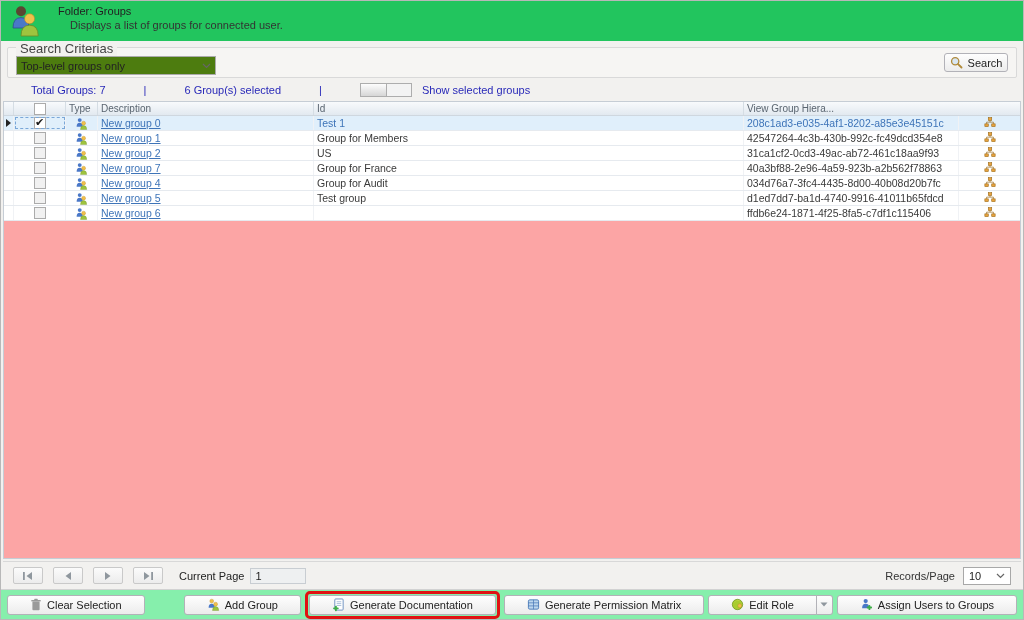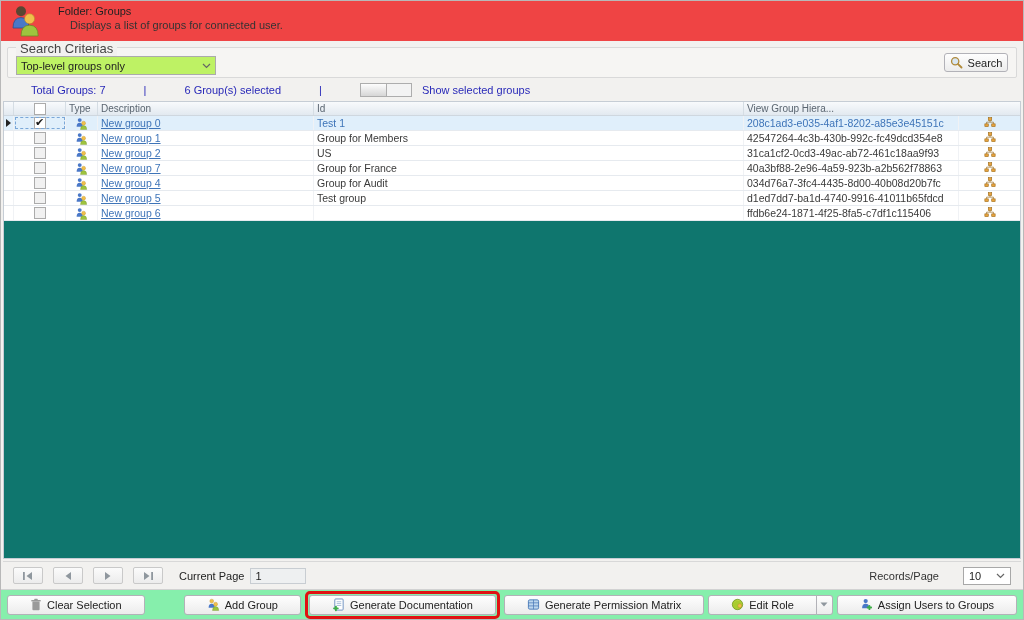--- a/index.html
+++ b/index.html
@@ -5,37 +5,37 @@
   * { margin:0; padding:0; box-sizing:border-box; }
   html,body { width:1024px; height:620px; }
   body {
     font-family:"Liberation Sans", sans-serif;
     font-size:11px; color:#333;
     background:#f2f1ef;
     position:relative; overflow:hidden;
     border:1px solid #b8b8b8;
   }
   
-  .app-header { position:absolute; left:0; top:0; right:0; height:40px; background:#ef4444; }
+  .app-header { position:absolute; left:0; top:0; right:0; height:40px; background:#22c55e; }
   .app-header .big-icon { position:absolute; left:8px; top:3px; }
   .app-header .titles { position:absolute; left:57px; top:4px; }
   .hd-title { color:#222; }
   .hd-sub { color:#333; margin:2px 0 0 12px;text-align:center; }
   
   .search-box {
     position:absolute; left:6px; right:6px; top:46px; height:31px;
     border:1px solid #d9d9d9; border-radius:2px; background:#f6f5f3;
   }
   .search-box .legend {
     position:absolute; top:-7px; left:8px; padding:0 4px;
     background:#f2f1ef; color:#444; font-size:13px;
   }
   .combo {
     position:absolute; left:8px; top:8px; width:200px; height:19px;
-    background:#bef264; border:1px solid #ababab;
+    background:#4d7c0f; border:1px solid #ababab;
     display:flex; align-items:center; padding:0 4px; color:#222;
   }
   .combo .chev { margin-left:auto; }
   .btn {
     display:inline-flex; align-items:center; gap:5px;
     height:20px; padding:0 22px;
     background:linear-gradient(#fefefe,#ececec);
     border:1px solid #b2b2b8; border-radius:3px;
     color:#222; font-size:11px; cursor:default; white-space:nowrap;
   }
@@ -51,21 +51,21 @@
     width:52px; height:14px; margin-right:10px;
     border:1px solid #adadad; background:#f3f3f3; position:relative;
   }
   .toggle .knob {
     position:absolute; left:0; top:0; width:26px; height:12px;
     background:linear-gradient(#fdfdfd,#d6d6d6); border-right:1px solid #adadad;
   }
   
   .grid {
     position:absolute; left:2px; right:2px; top:100px; bottom:60px;
-    background:#0f766e; border:1px solid #c6cdd5;
+    background:#fca5a5; border:1px solid #c6cdd5;
   }
   .grid-head, .grid-row {
     display:grid;
     grid-template-columns:10px 52px 32px 216px 430px 215px 1fr;
     align-items:stretch;
   }
   .grid-head {
     height:14px; font-size:10px; color:#5a6570;
     background:linear-gradient(#f8fafc,#e2e9f0);
     border-bottom:1px solid #cfd7df;
@@ -105,21 +105,21 @@
     width:30px; height:17px; margin-left:10px;
     background:linear-gradient(#fbfbfb,#ececec); border:1px solid #c9c9c9; border-radius:2px;
     display:inline-flex; align-items:center; justify-content:center;
   }
   .pager .cp-label { margin-left:16px; color:#222; }
   .page-input {
     width:56px; height:16px; margin-left:6px;
     background:#eef0f1; border:1px solid #c8cdd2;
     padding:0 4px; font-size:11px; display:flex; align-items:center; color:#222;
   }
-  .pager .right { margin-left:auto; display:flex; align-items:center; margin-right:10px; gap:24px; }
+  .pager .right { margin-left:auto; display:flex; align-items:center; margin-right:10px; gap:8px; }
   .rpp-select {
     width:48px; height:18px; background:#fff; border:1px solid #a8a8a8;
     display:flex; align-items:center; padding:0 5px; color:#222;
   }
   .rpp-select .chev { margin-left:auto; }
   
   .toolbar {
     position:absolute; left:0; right:0; bottom:0; height:30px;
     background:#86efac; border-top:1px solid #d2d2d2;
     display:flex; align-items:center; padding:0 6px;

